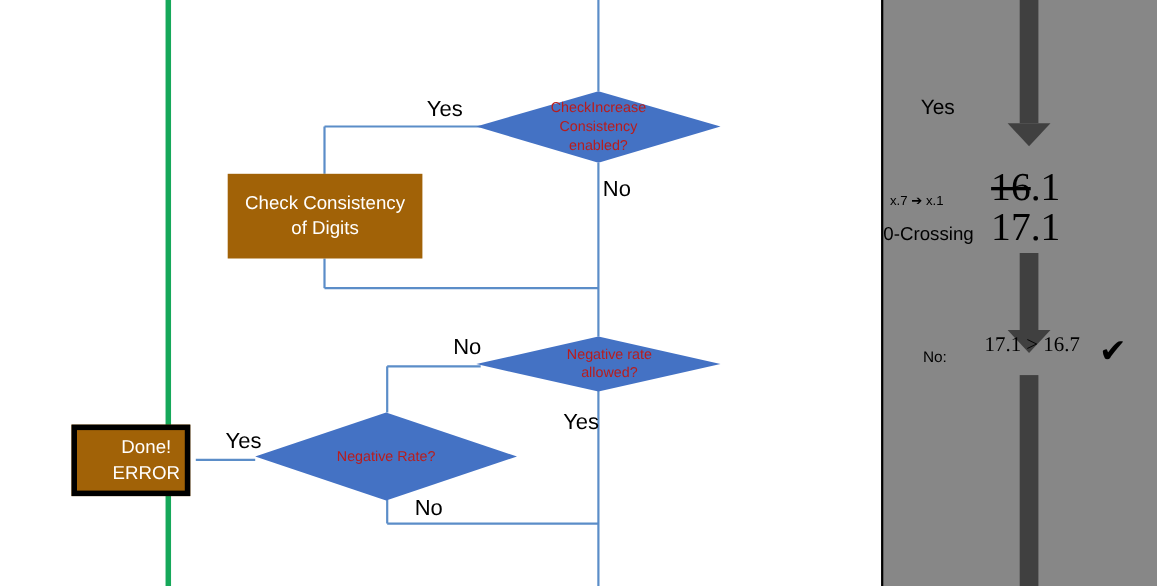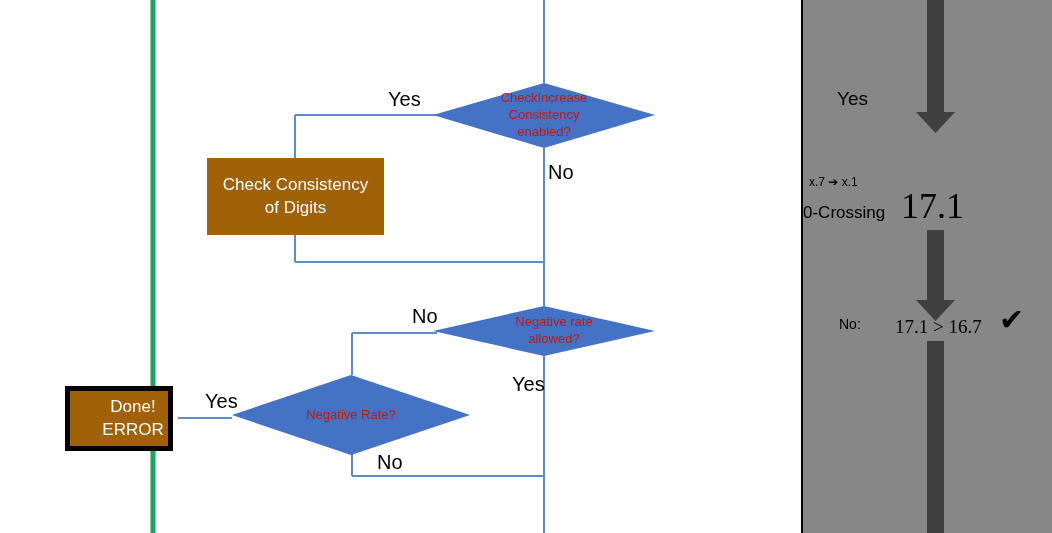--- a/index.html
+++ b/index.html
@@ -98,21 +98,21 @@
   #panel-val2 {
     left: 98px; top: 188px;
     font-size: 36px;
     font-family: "Liberation Serif", serif;
   }
   #panel-no-line {
     left: 36px; top: 317px;
     font-size: 14px;
   }
   #panel-compare {
-    left: 92px; top: 317px;
+    left: 92px; top: 304px;
     font-size: 19px;
     font-family: "Liberation Serif", serif;
   }
   #panel-check {
     left: 196px; top: 305px;
     font-size: 30px;
     line-height: 1;
   }
 </style>
 </head>
@@ -189,20 +189,21 @@
 
     <rect x="124" y="341" width="17" height="200" fill="#404040"></rect>
   </svg>
 
   <div class="panel-text" id="panel-yes">Yes</div>
 
   <div class="panel-text" id="panel-row1-label">x.7 ➔ x.1</div>
 
   <div class="panel-text" id="panel-row2-label">0-Crossing</div>
 
+  <div class="panel-text" id="panel-val1"><span class="struck">16</span><span>.1</span></div>
 
   <div class="panel-text" id="panel-val2">17.1</div>
 
   <div class="panel-text" id="panel-no-line">No:</div>
 
   <div class="panel-text" id="panel-compare">17.1 &gt; 16.7</div>
 
   <div class="panel-text" id="panel-check">✔</div>
 </div>
 

